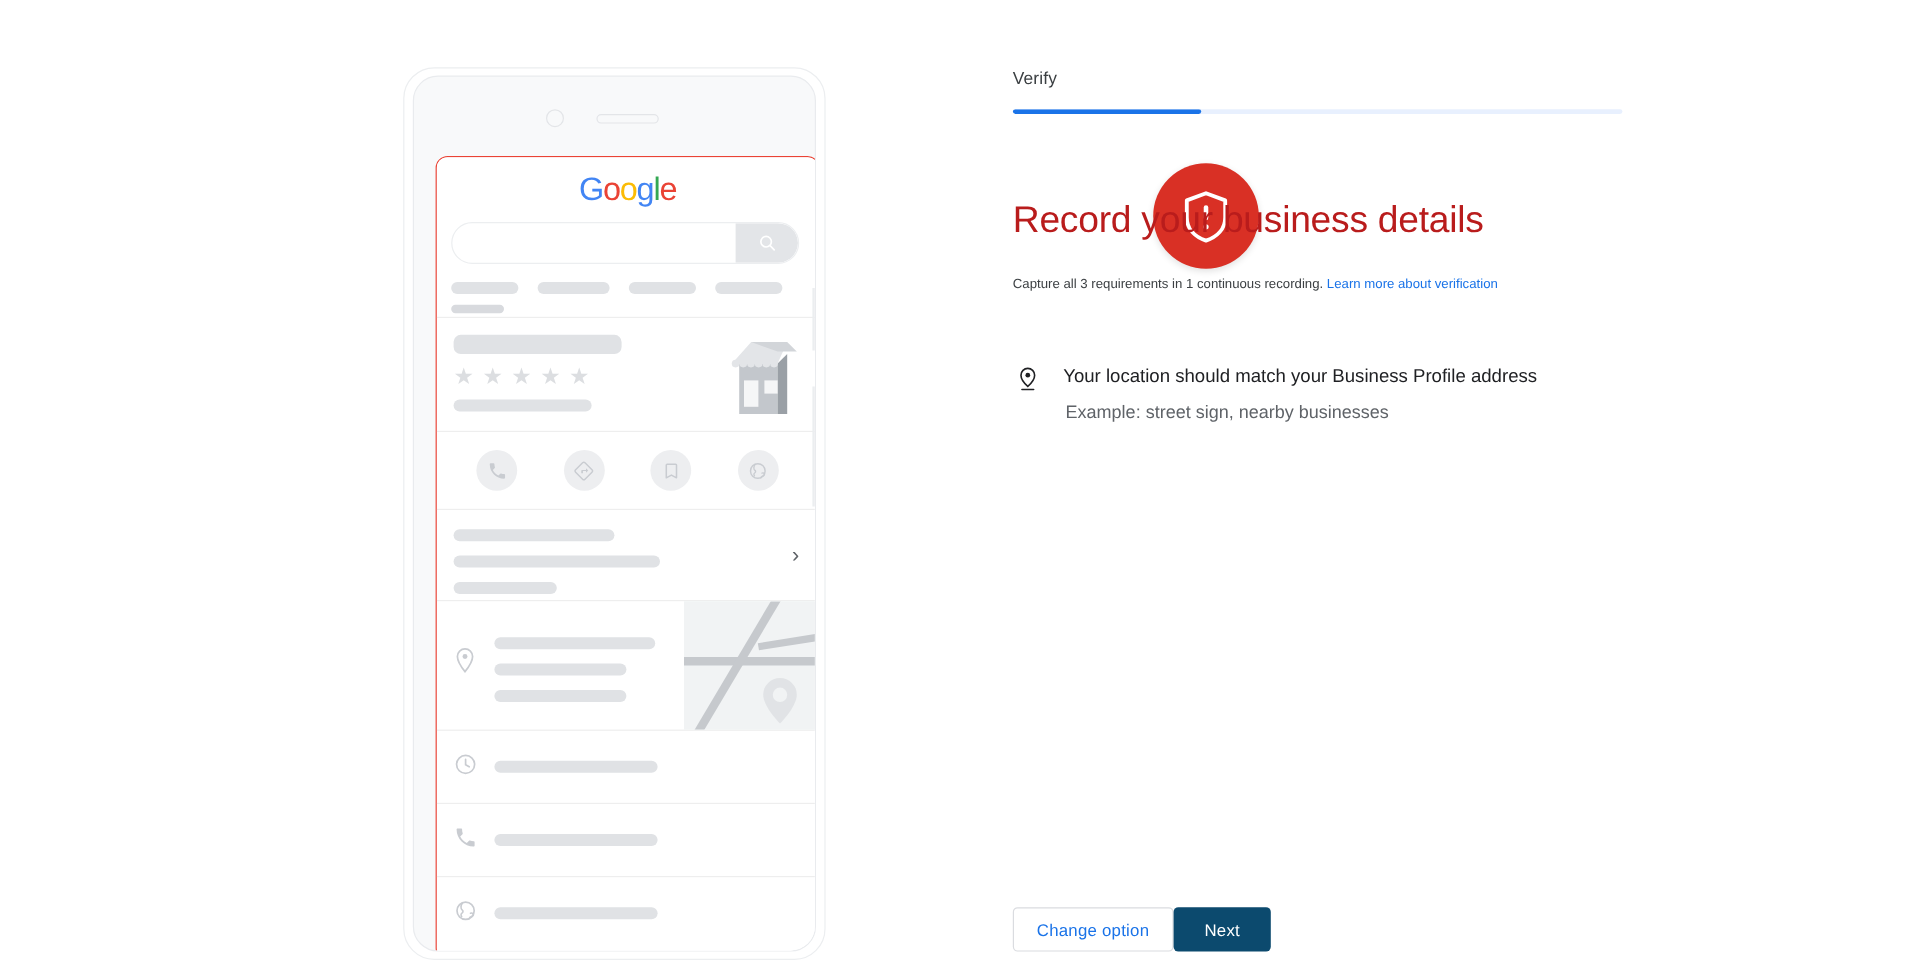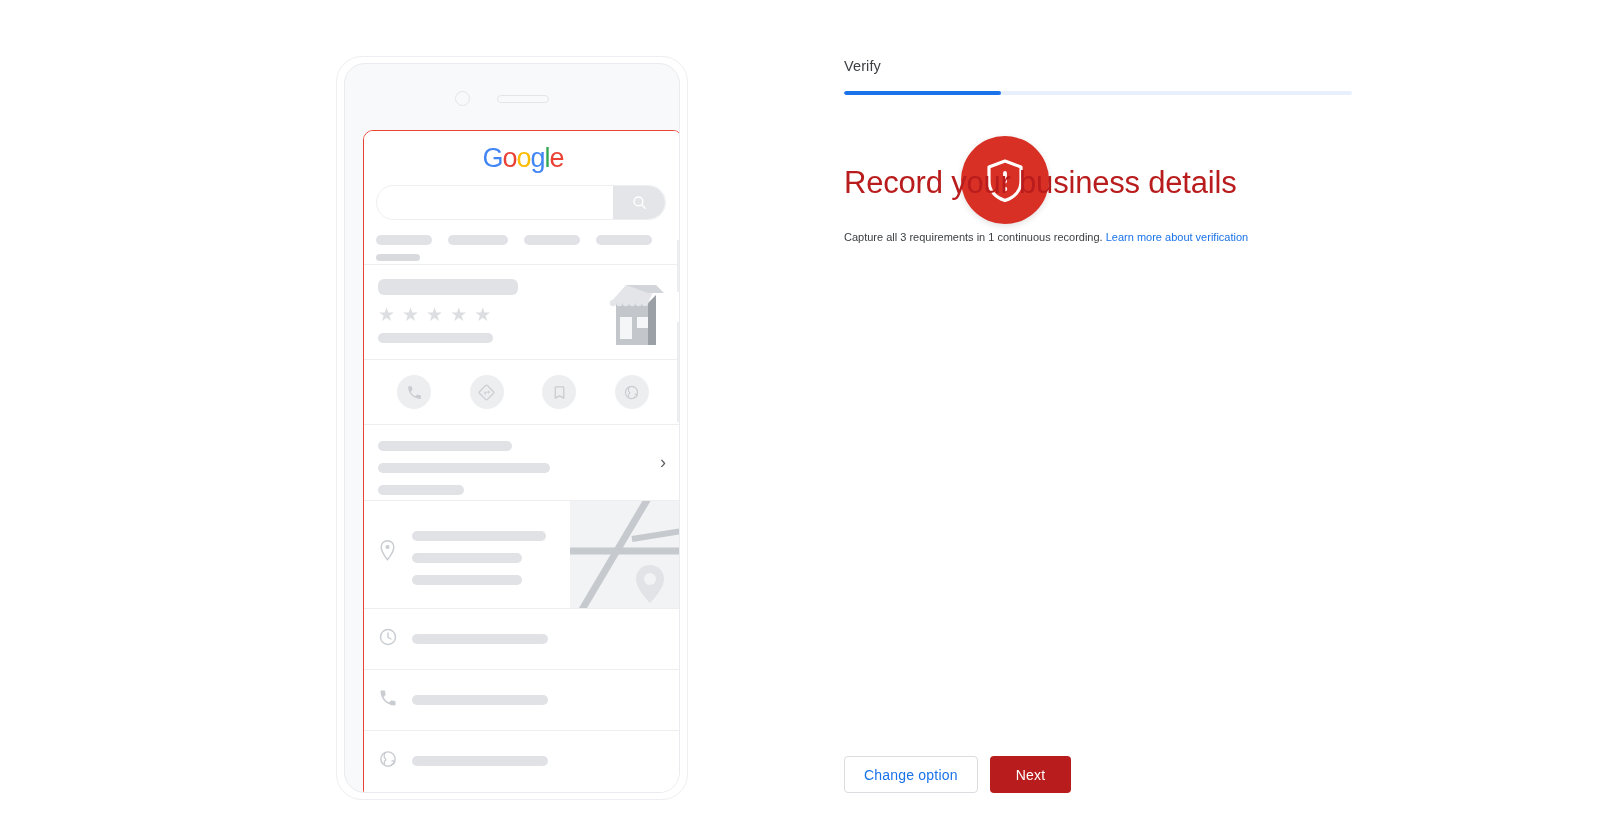--- a/index.html
+++ b/index.html
@@ -205,21 +205,21 @@
   }
   #subtitle a { color: #1a73e8; text-decoration: none; }
 
   #requirements { position: absolute; left: 0; top: 300px; width: 510px; }
   .req { position: relative; padding-left: 42px; margin-bottom: 24px; }
   .req-icon { position: absolute; left: 0; top: 4px; width: 24px; height: 24px;
               display: flex; align-items: center; justify-content: center; }
   .req-title { font-size: 15.5px; color: #202124; line-height: 27px; }
   .req-example { font-size: 15px; color: #5f6368; line-height: 26px; margin-top: 4px; padding-left: 2px; }
 
-  #actions { position: absolute; left: 0; top: 756px; display: flex; gap: 12px; }
+  #actions { position: absolute; left: 0; top: 756px; display: flex; gap: 0; }
   .btn {
     height: 37px; border-radius: 4px;
     font-size: 14px; font-weight: 500; letter-spacing: .2px;
     display: flex; align-items: center; justify-content: center;
     cursor: pointer; border: none;
     font-family: "Liberation Sans", sans-serif;
   }
   #change-option-button {
     padding: 0 19px; background: #ffffff; color: #1a73e8;
     border: 1px solid #dadce0;
@@ -394,24 +394,35 @@
 
     <h1 id="page-title">Record your business details</h1>
 
     <div id="subtitle">
       <span>Capture all 3 requirements in 1 continuous recording.</span>
       <a href="#">Learn more about verification</a>
     </div>
 
     <div id="requirements">
 
+      <div class="req">
+        <span class="req-icon">
+          <svg width="19" height="22" viewBox="0 0 24 26">
+            <path d="M12 1.6a7.2 7.2 0 0 0-7.2 7.2c0 5 5.2 10 7.2 11.8 2-1.8 7.2-6.8 7.2-11.8A7.2 7.2 0 0 0 12 1.6z" fill="none" stroke="#202124" stroke-width="1.7"></path>
+            <circle cx="12" cy="8.8" r="2.5" fill="#202124"></circle>
+            <rect x="5" y="23" width="14" height="1.7" rx="0.85" fill="#202124"></rect>
+          </svg>
+        </span>
+        <div class="req-title">Your location should match your Business Profile address</div>
+        <div class="req-example">Example: street sign, nearby businesses</div>
+      </div>
 
 
 
     </div>
 
     <div id="actions">
       <button class="btn" id="change-option-button">Change option</button>
-      <button class="btn" id="next-button" style="background: #b91c1c;">Next</button>
+      <button class="btn" id="next-button" style="background: #0c4a6e;">Next</button>
     </div>
 
   </div>
 </div>
 
 </body></html>

